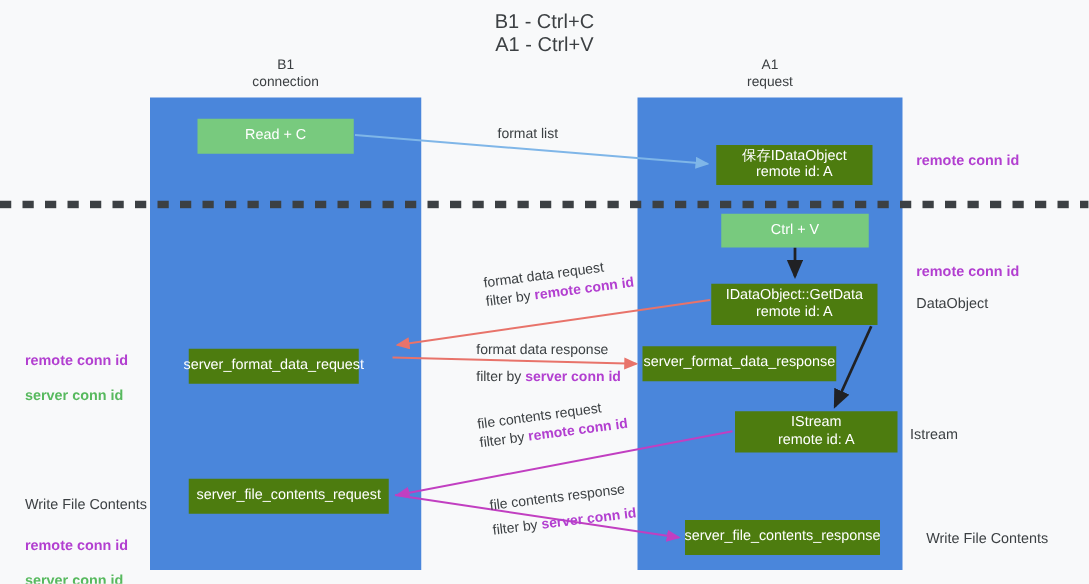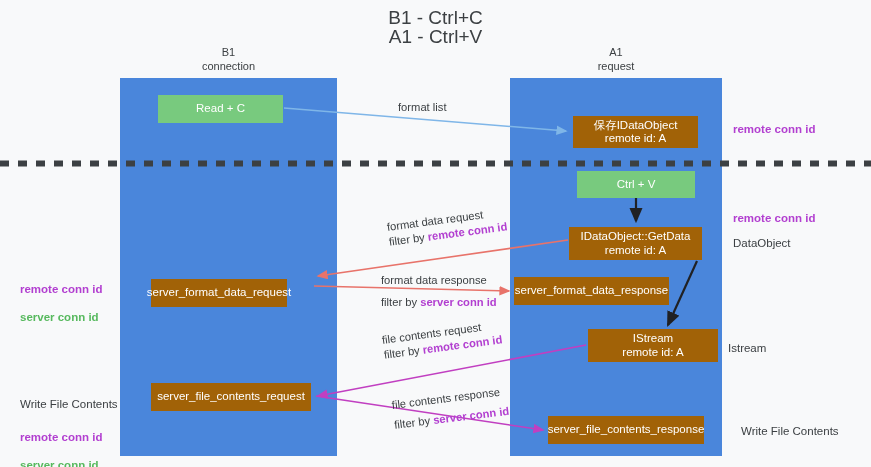--- a/index.html
+++ b/index.html
@@ -9,21 +9,21 @@
     font-family:"Liberation Sans","DejaVu Sans",sans-serif;
     position:relative;overflow:hidden;
     -webkit-font-smoothing:antialiased;
   }
   #canvas{position:absolute;left:0;top:0;width:871px;height:467px;}
   .abs{position:absolute;}
 
   
   #title{
     left:0;top:8px;width:871px;text-align:center;
-    font-size:19px;color:#3c4043;line-height:19px;white-space:pre-line;
+    font-size:16px;color:#3c4043;line-height:19px;white-space:pre-line;
   }
 
   
   .col-head{
     font-size:11px;color:#3c4043;text-align:center;line-height:13.5px;
     white-space:pre-line;
   }
   #head-b1{left:120px;top:46px;width:217px;}
   #head-a1{left:510px;top:46px;width:212px;}
 
@@ -33,21 +33,21 @@
   #lane-a1{left:510px;top:78px;width:212px;height:378px;}
 
   
   .box{
     box-sizing:border-box;
     display:flex;align-items:center;justify-content:center;
     text-align:center;color:#ffffff;font-size:11.5px;line-height:13.5px;
     white-space:pre-line;padding:2px 4px;
   }
   .box.green{background:#78ca7e;}
-  .box.orange{background:#a16207;}
+  .box.orange{background:#4d7c0f;}
 
   #box-ctrlc{left:158px;top:95px;width:125px;height:28px;}
   #box-save-ido{left:573px;top:116px;width:125px;height:32px;}
   #box-ctrlv{left:577px;top:171px;width:118px;height:27px;}
   #box-getdata{left:569px;top:227px;width:133px;height:33px;}
   #box-sfdreq{left:151px;top:279px;width:136px;height:28px;}
   #box-sfdres{left:514px;top:277px;width:155px;height:28px;}
   #box-istream{left:588px;top:329px;width:130px;height:33px;}
   #box-sfcreq{left:151px;top:383px;width:160px;height:28px;}
   #box-sfcres{left:548px;top:416px;width:156px;height:28px;}

